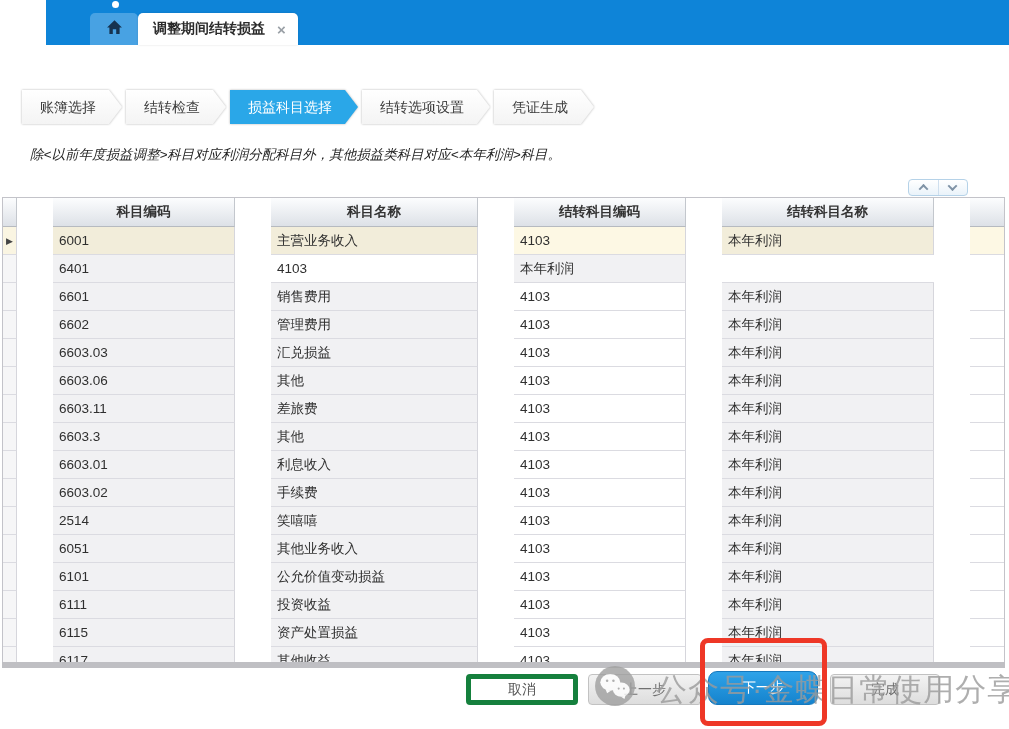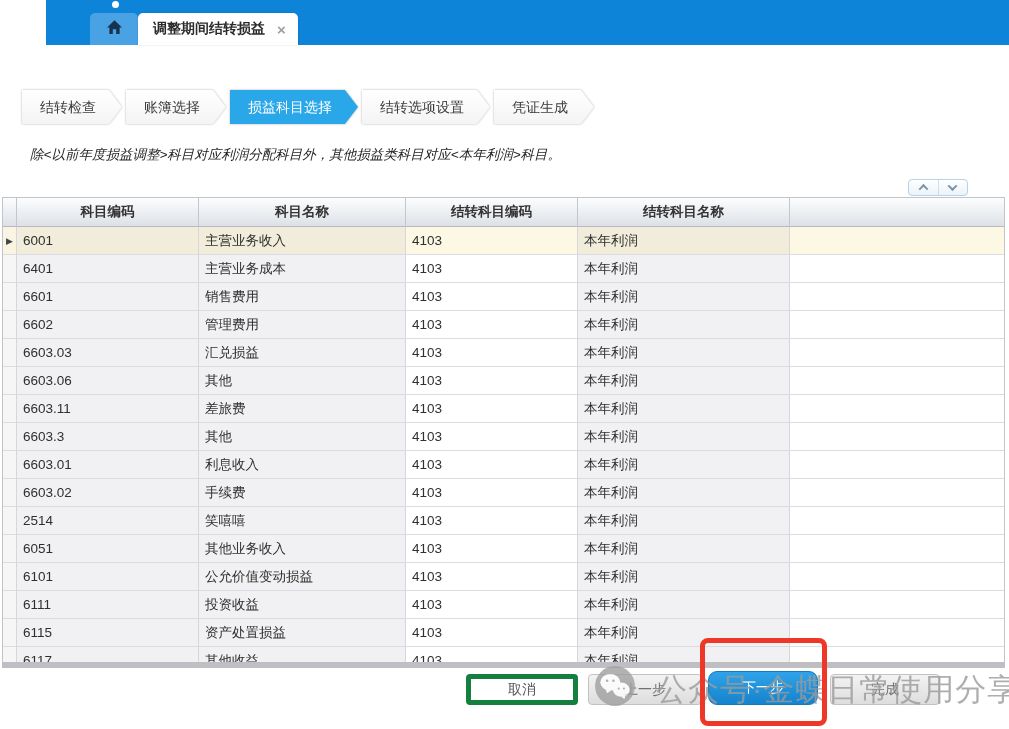--- a/index.html
+++ b/index.html
@@ -55,21 +55,21 @@
   .pager-btn + .pager-btn { border-left:1px solid #cfdfee; }
   .chev { width:7px; height:7px; border-left:2px solid #7f93a6; border-top:2px solid #7f93a6; }
   .chev.up   { transform:rotate(45deg) translate(1px,1px); }
   .chev.down { transform:rotate(225deg) translate(1px,1px); }
 
   
   .table-wrap {
     position:absolute; left:2px; top:197px; width:1003px; height:465px;
     overflow:hidden; border:1px solid #c3c3c9; border-bottom:none; background:#fff;
   }
-  .thead, .row { display:grid; grid-template-columns:14px 182px 207px 172px 212px 1fr; }
+  .thead, .row { display:grid; grid-template-columns:14px 182px 207px 172px 212px 1fr;gap:36px; }
   .thead { height:29px; }
   .th {
     background:linear-gradient(#fcfdfe,#dde1e7);
     border-right:1px solid #c3c7cd; border-bottom:1px solid #b6bac0;
     display:flex; align-items:center; justify-content:center;
     font-size:13.5px; font-weight:bold; color:#333; cursor:pointer; white-space:nowrap; overflow:hidden;
   }
   .th:last-child { border-right:none; }
   .row { height:28px; }
   .cell {
@@ -122,25 +122,25 @@
     </span>
   </div>
   <div class="doc-tab">
     <span class="title">调整期间结转损益</span>
     <span class="close">×</span>
   </div>
 </div>
 
 <div class="steps">
   <div class="step-wrap">
+    <div class="step">账簿选择</div>
+  </div>
+
+  <div class="step-wrap">
     <div class="step">结转检查</div>
-  </div>
-
-  <div class="step-wrap">
-    <div class="step">账簿选择</div>
   </div>
 
   <div class="step-wrap">
     <div class="step active">损益科目选择</div>
   </div>
 
   <div class="step-wrap">
     <div class="step">结转选项设置</div>
   </div>
 
@@ -179,21 +179,20 @@
     <div class="cell gray">6001</div>
     <div class="cell gray">主营业务收入</div>
     <div class="cell white">4103</div>
     <div class="cell gray">本年利润</div>
     <div class="cell white"></div>
   </div>
 
   <div class="row">
     <div class="cell ind"></div>
     <div class="cell gray">6401</div>
-    <div class="cell gray">主营业务成本</div>
     <div class="cell white">4103</div>
     <div class="cell gray">本年利润</div>
     <div class="cell white"></div>
   </div>
 
   <div class="row">
     <div class="cell ind"></div>
     <div class="cell gray">6601</div>
     <div class="cell gray">销售费用</div>
     <div class="cell white">4103</div>

